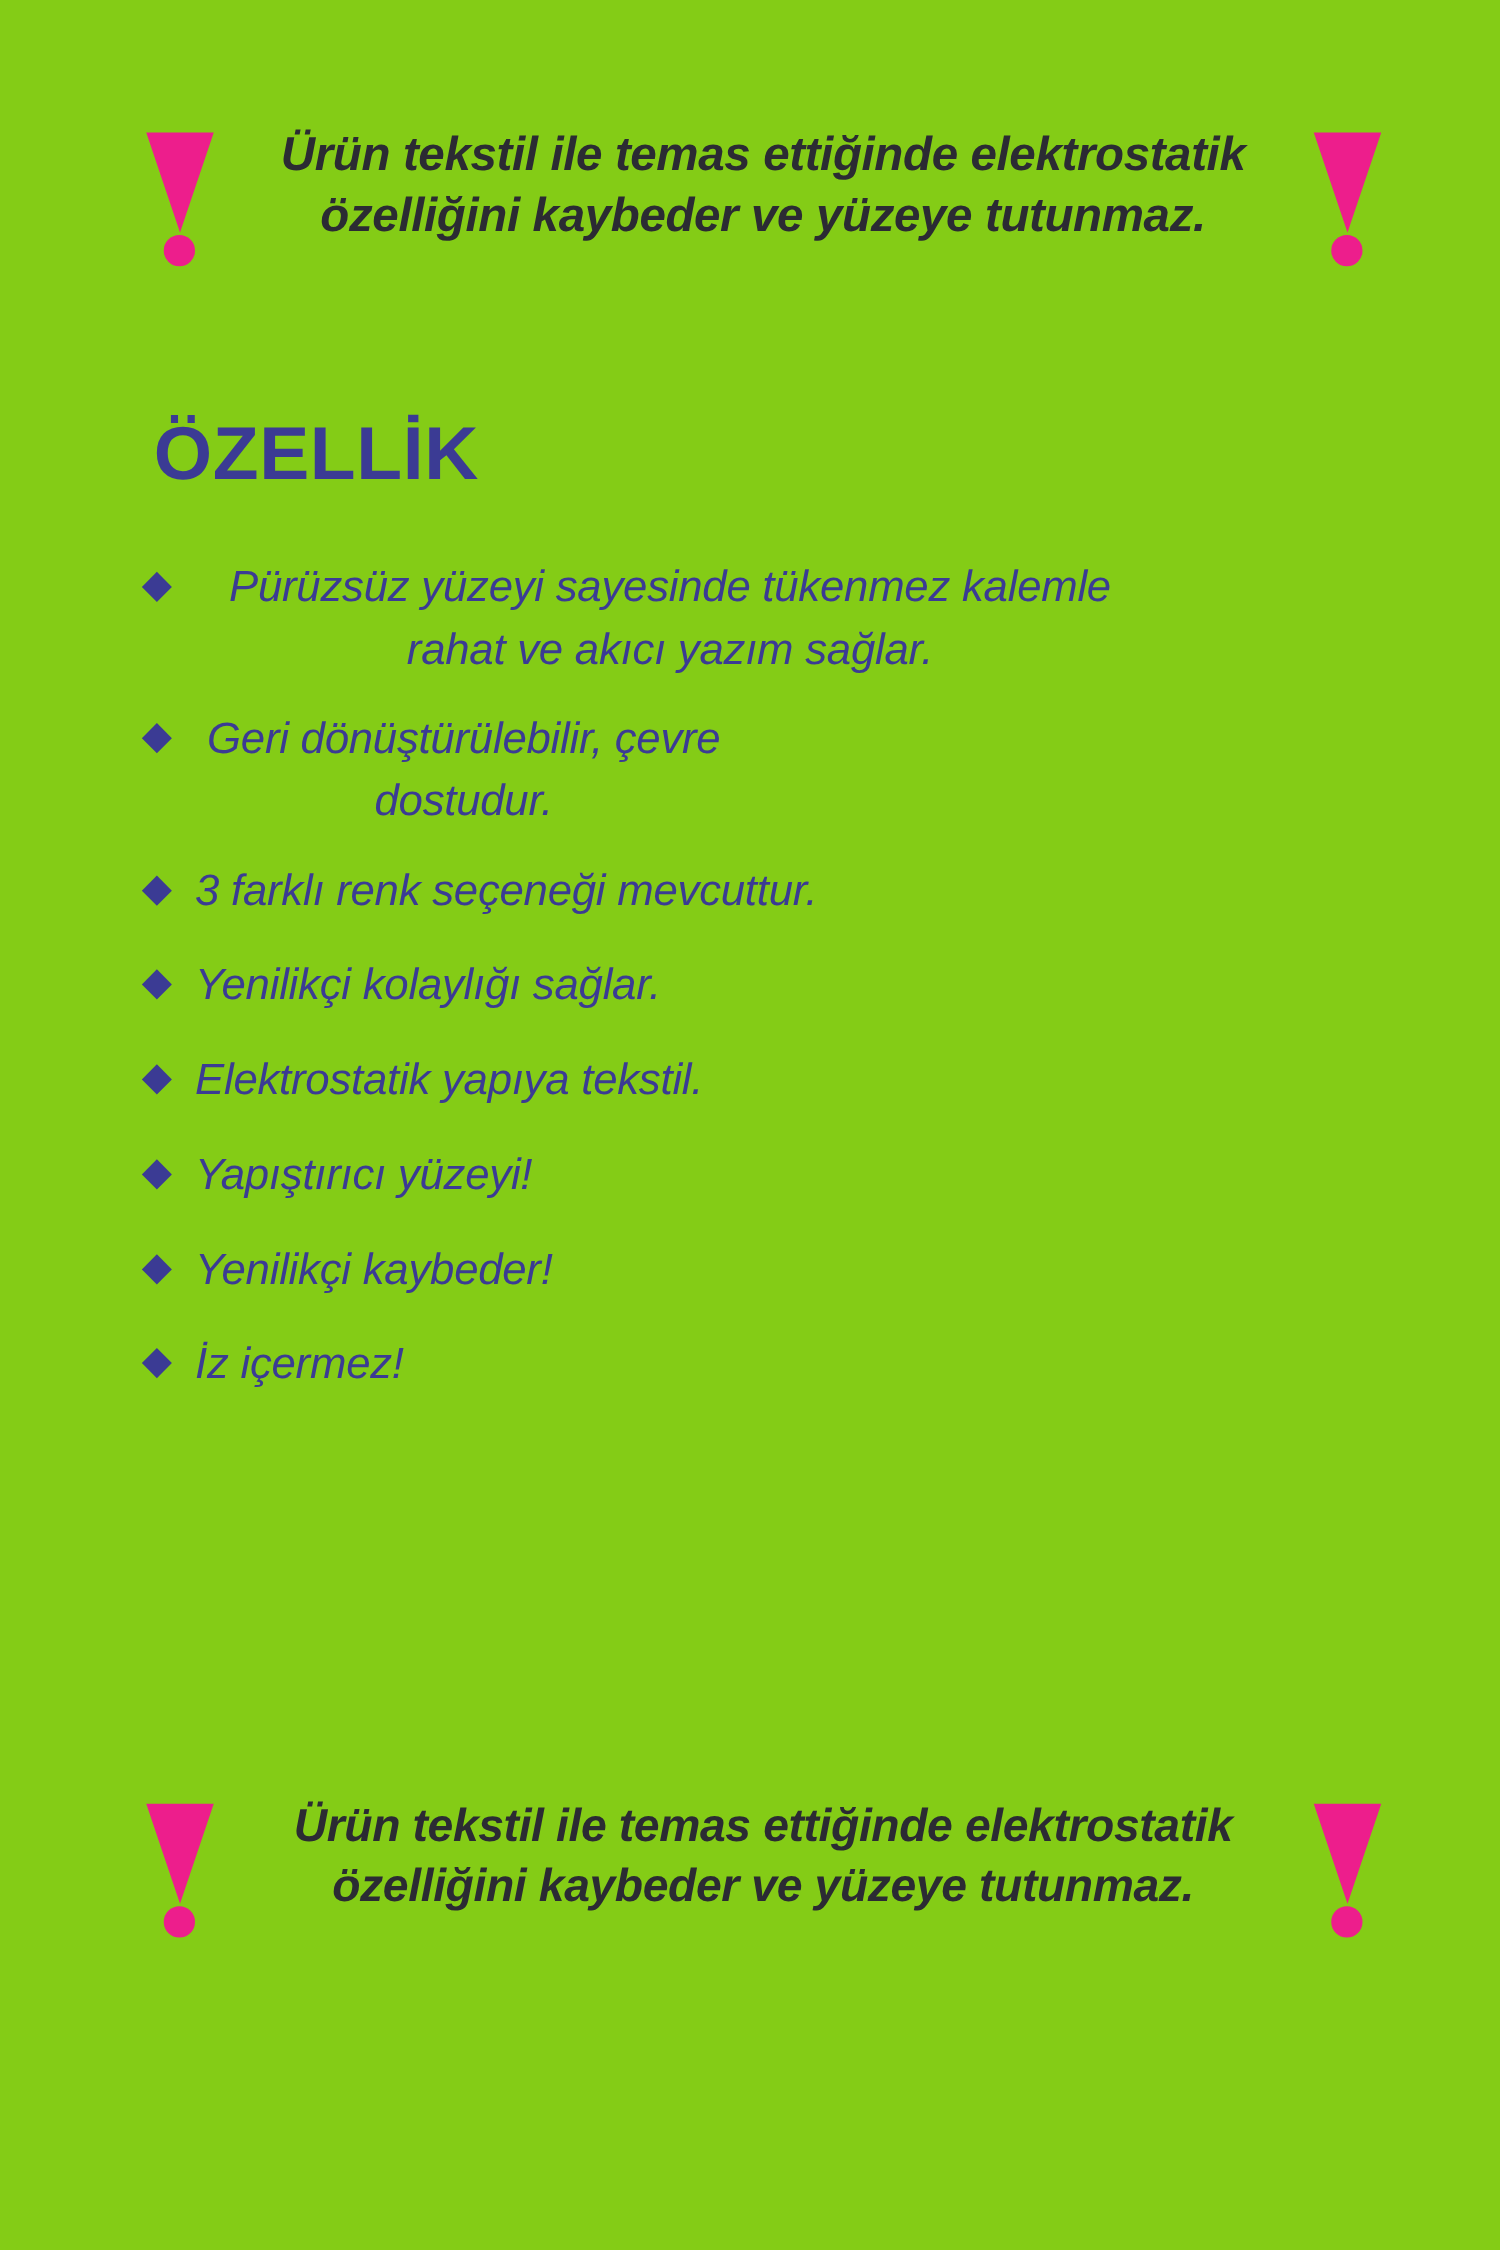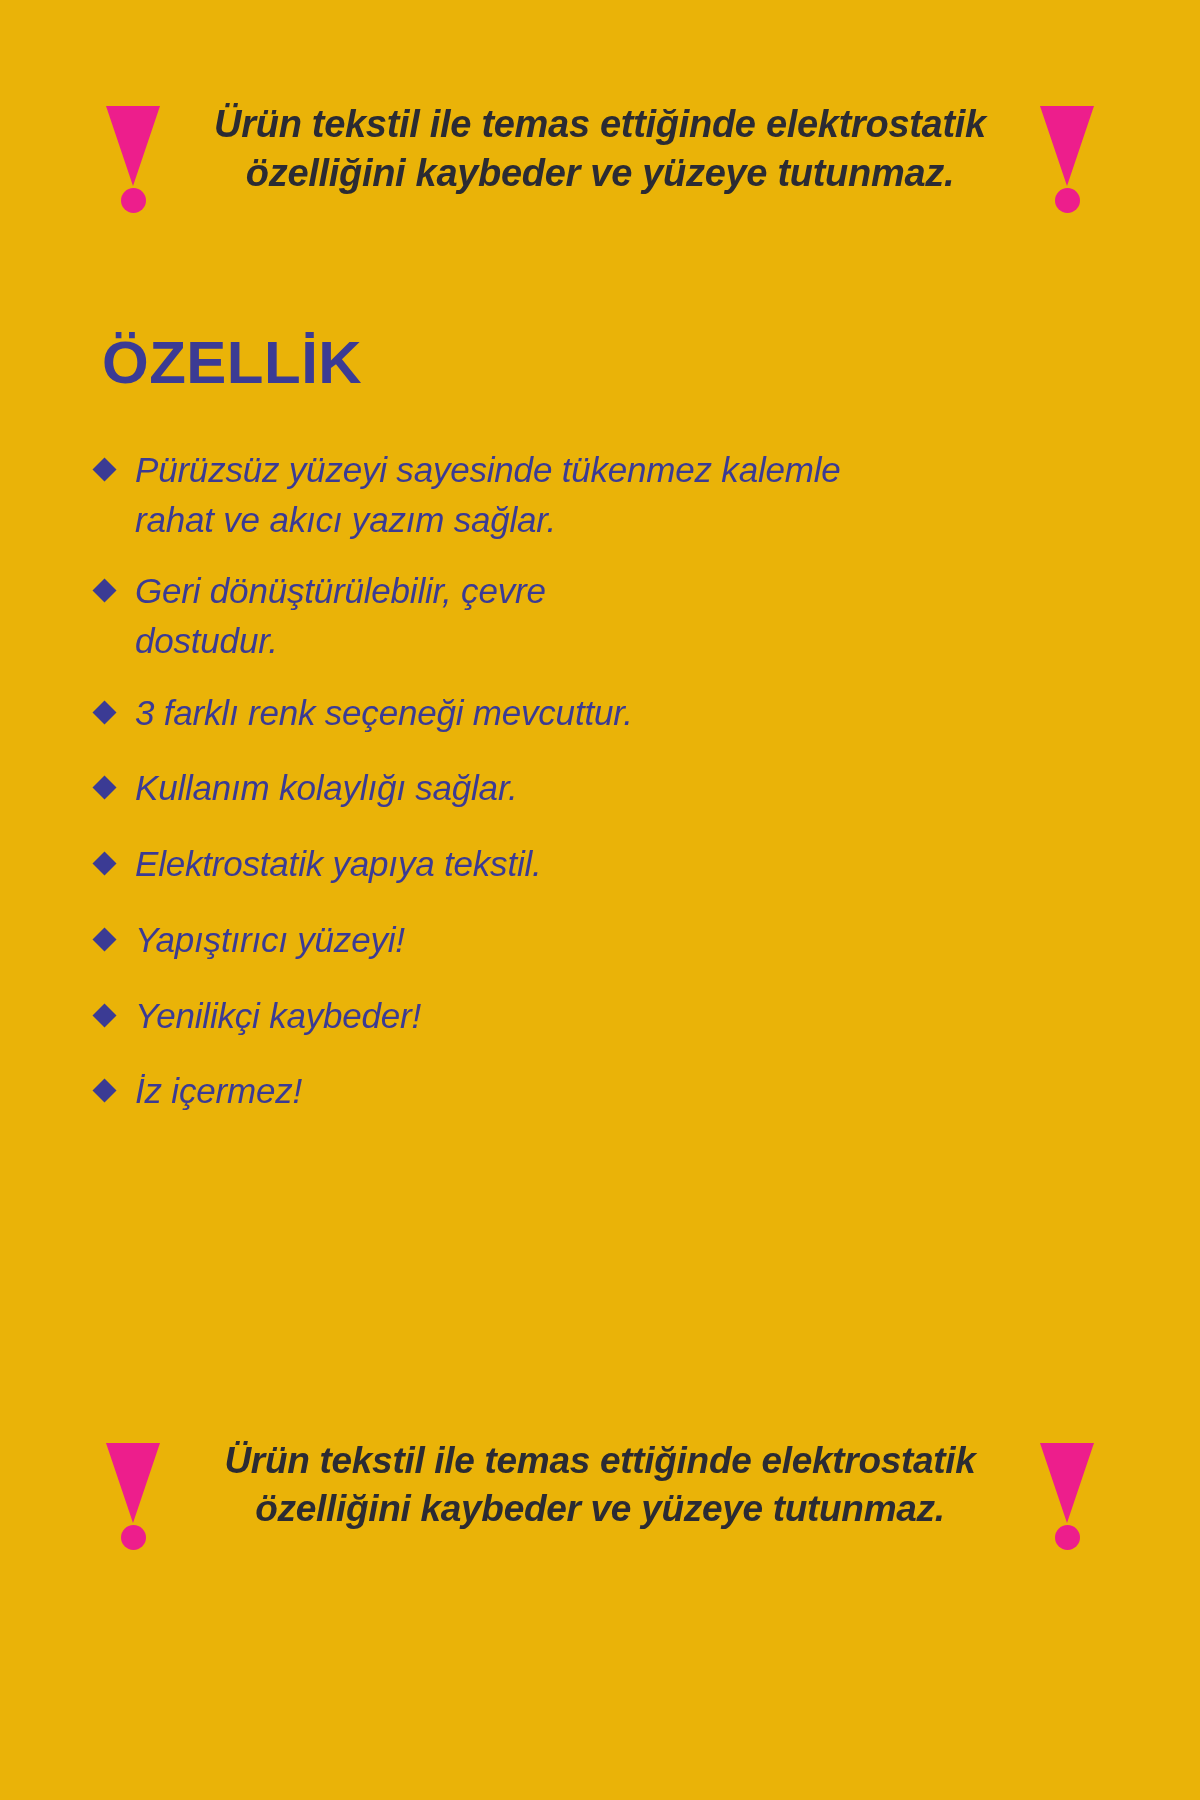--- a/index.html
+++ b/index.html
@@ -11,23 +11,24 @@
     height: 1800px;
     background: #FFEE00;
     font-family: "Liberation Sans", sans-serif;
     overflow: hidden;
     position: relative;
   }
 
   .page {
     position: absolute;
     inset: 0;
-    background: #eab308;
+    background: #84cc16;
     display: flex;
     flex-direction: column;
+    padding-left: 21px;
   }
 
   
   .banner {
     display: flex;
     align-items: flex-start;
     justify-content: center;
     gap: 18px;
     padding: 0 78px;
     box-sizing: border-box;
@@ -111,20 +112,21 @@
     transform: rotate(45deg);
     margin-top: 16px;
   }
   .feature-text {
     font-style: italic;
     font-size: 35px;
     line-height: 1.42;
     color: #3B3B94;
     letter-spacing: -0.2px;
     max-width: 760px;
+    text-align: center;
   }
 </style>
 </head>
 <body>
 
 <div class="page">
 
   <div class="banner banner-top">
     <div class="excl">
       <div class="excl-tri"></div>
@@ -147,21 +149,21 @@
     <li class="feature two-line">
       <span class="bullet"></span>
       <span class="feature-text" style="max-width:430px;">Geri dönüştürülebilir, çevre dostudur.</span>
     </li>
     <li class="feature">
       <span class="bullet"></span>
       <span class="feature-text">3 farklı renk seçeneği mevcuttur.</span>
     </li>
     <li class="feature">
       <span class="bullet"></span>
-      <span class="feature-text">Kullanım kolaylığı sağlar.</span>
+      <span class="feature-text">Yenilikçi kolaylığı sağlar.</span>
     </li>
     <li class="feature">
       <span class="bullet"></span>
       <span class="feature-text">Elektrostatik yapıya tekstil.</span>
     </li>
     <li class="feature">
       <span class="bullet"></span>
       <span class="feature-text">Yapıştırıcı yüzeyi!</span>
     </li>
     <li class="feature">

